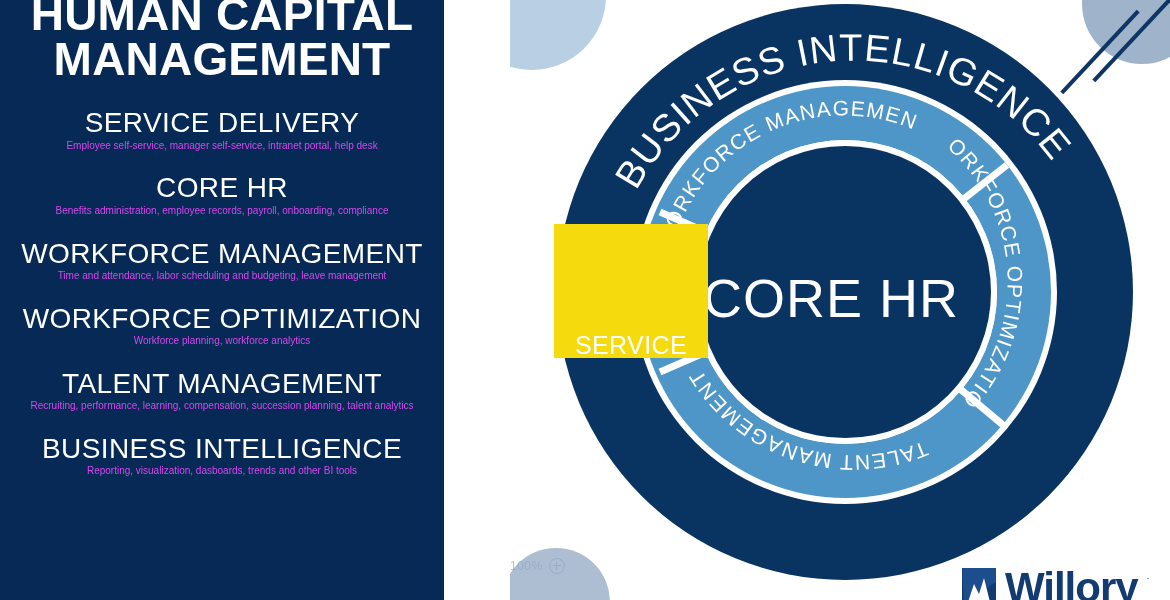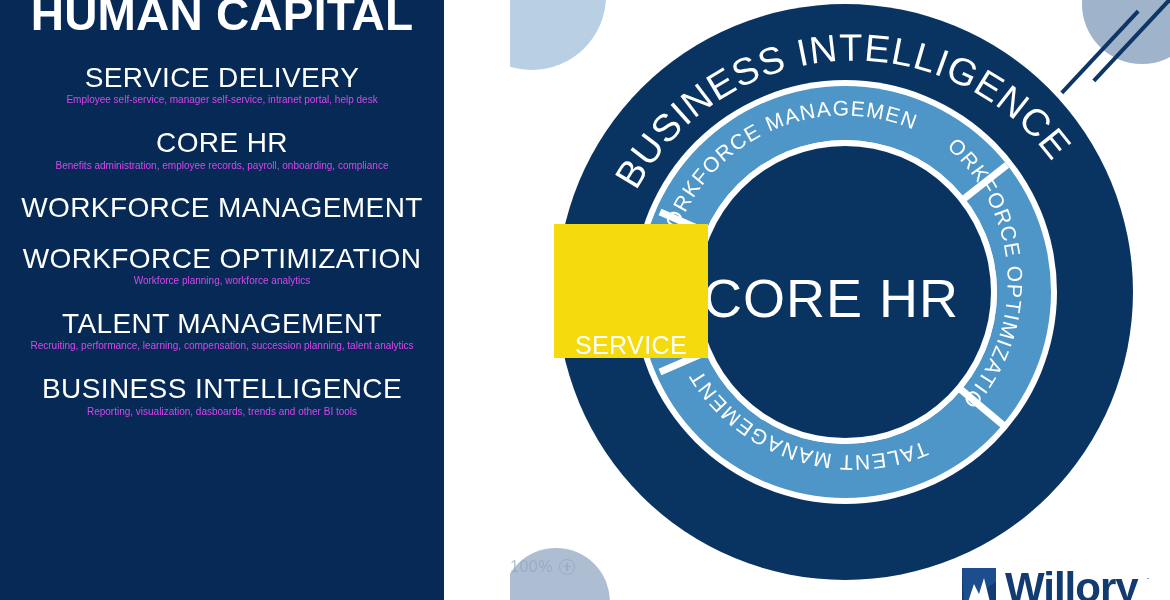--- a/index.html
+++ b/index.html
@@ -74,21 +74,21 @@
     border-radius:50%;background:#9fb3cb;opacity:.85;
   }
   .deco-line{
     position:absolute;background:#0d3565;width:4px;height:112px;
     transform-origin:50% 50%;
   }
   .deco-line-a{left:588px;top:-4px;transform:rotate(43deg);}
   .deco-line-b{left:620px;top:-16px;transform:rotate(43deg);}
   .deco-zoom{
     position:absolute;left:0px;top:558px;
-    font-size:16px;color:#8ea4bd;opacity:.65;
+    font-size:12px;color:#8ea4bd;opacity:.65;
     letter-spacing:.5px;display:flex;align-items:center;gap:6px;
   }
   .deco-zoom .plus{
     display:inline-block;width:14px;height:14px;border:1.3px solid #8ea4bd;
     border-radius:50%;position:relative;
   }
   .deco-zoom .plus:before,.deco-zoom .plus:after{
     content:"";position:absolute;background:#8ea4bd;
   }
   .deco-zoom .plus:before{left:3px;top:6px;width:8px;height:1.3px;}
@@ -144,36 +144,38 @@
 </style>
 </head>
 <body>
 
 <div id="stage">
 
   <div class="left-panel">
 
     <h1 class="hcm-title">
       <span class="l1">HUMAN CAPITAL</span>
+      <span class="l2">MANAGEMENT</span>
     </h1>
 
     <div class="sections">
 
       <div class="section">
         <p class="section-title">SERVICE DELIVERY</p>
         <p class="section-desc">Employee self-service, manager self-service, intranet portal, help desk</p>
       </div>
 
       <div class="section">
         <p class="section-title">CORE HR</p>
         <p class="section-desc">Benefits administration, employee records, payroll, onboarding, compliance</p>
       </div>
 
       <div class="section">
         <p class="section-title">WORKFORCE MANAGEMENT</p>
+        <p class="section-desc">Time and attendance, labor scheduling and budgeting, leave management</p>
       </div>
 
       <div class="section">
         <p class="section-title">WORKFORCE OPTIMIZATION</p>
         <p class="section-desc">Workforce planning, workforce analytics</p>
       </div>
 
       <div class="section">
         <p class="section-title">TALENT MANAGEMENT</p>
         <p class="section-desc">Recruiting, performance, learning, compensation, succession planning, talent analytics</p>

